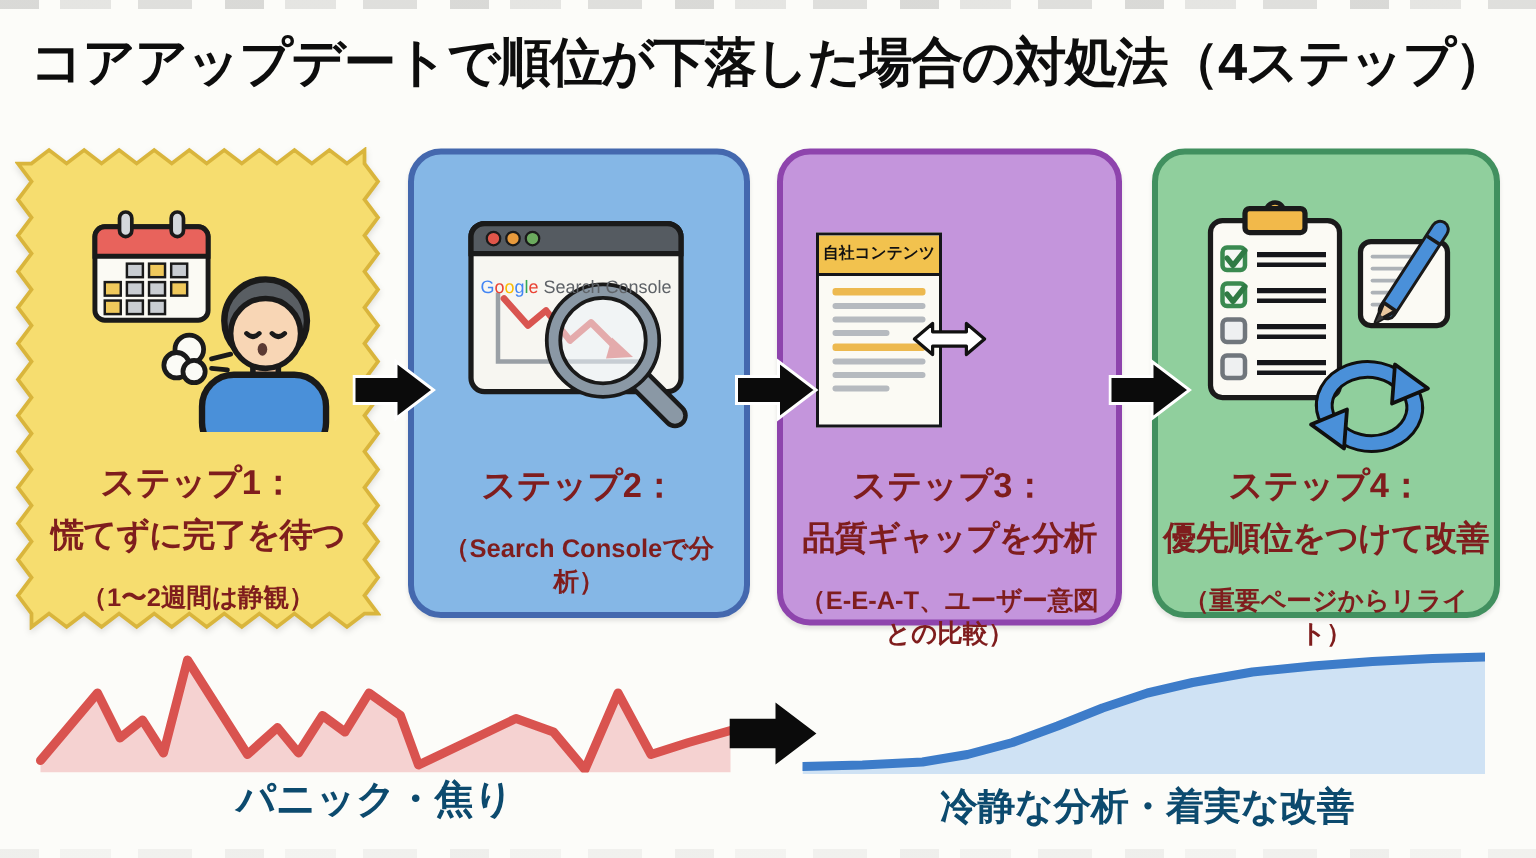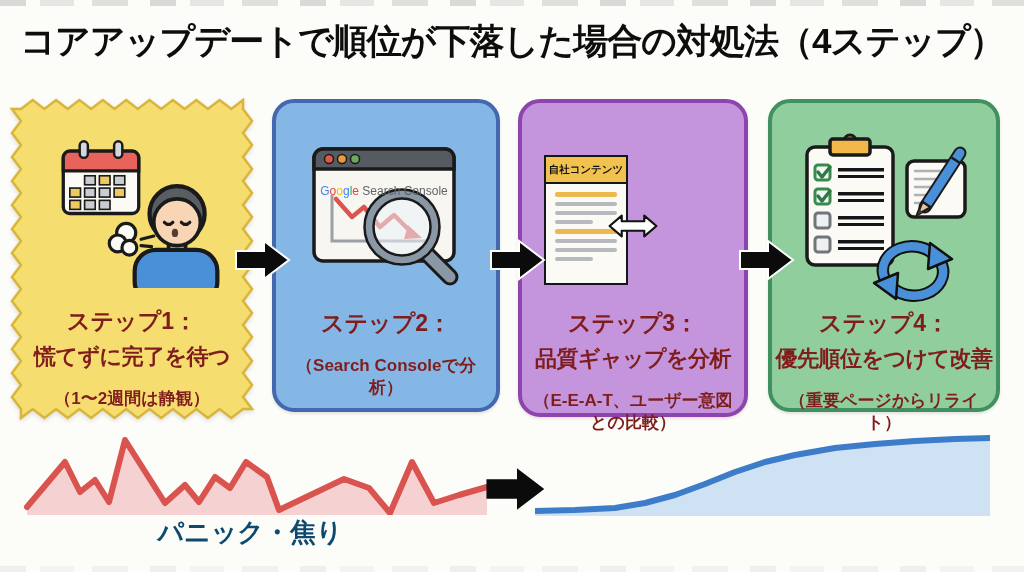--- a/index.html
+++ b/index.html
@@ -249,14 +249,15 @@
   <svg class="transition-arrow" width="62" height="48" viewBox="0 0 56 44">
     <polygon points="0,13 28,13 28,3 53,22 28,41 28,31 0,31" fill="#0B0B0B"></polygon>
   </svg>
 
   <svg class="chart-svg calm-chart" width="455" height="85" viewBox="0 0 455 85" preserveAspectRatio="none">
       <polygon points="0,80 40,79 80,77 110,72 140,64 170,53 200,41 230,31 260,24 300,17 340,13 380,10 420,8 455,7 455,85 0,85" fill="#CFE2F4"></polygon>
       <polyline points="0,80 40,79 80,77 110,72 140,64 170,53 200,41 230,31 260,24 300,17 340,13 380,10 420,8 455,7" fill="none" stroke="#3D7CC9" stroke-width="6" stroke-linejoin="round" stroke-linecap="round"></polyline>
     </svg>
 
   <div class="bottom-label panic-label">パニック・焦り</div>
+  <div class="bottom-label calm-label">冷静な分析・着実な改善</div>
 
 </div>
 
 </body></html>

